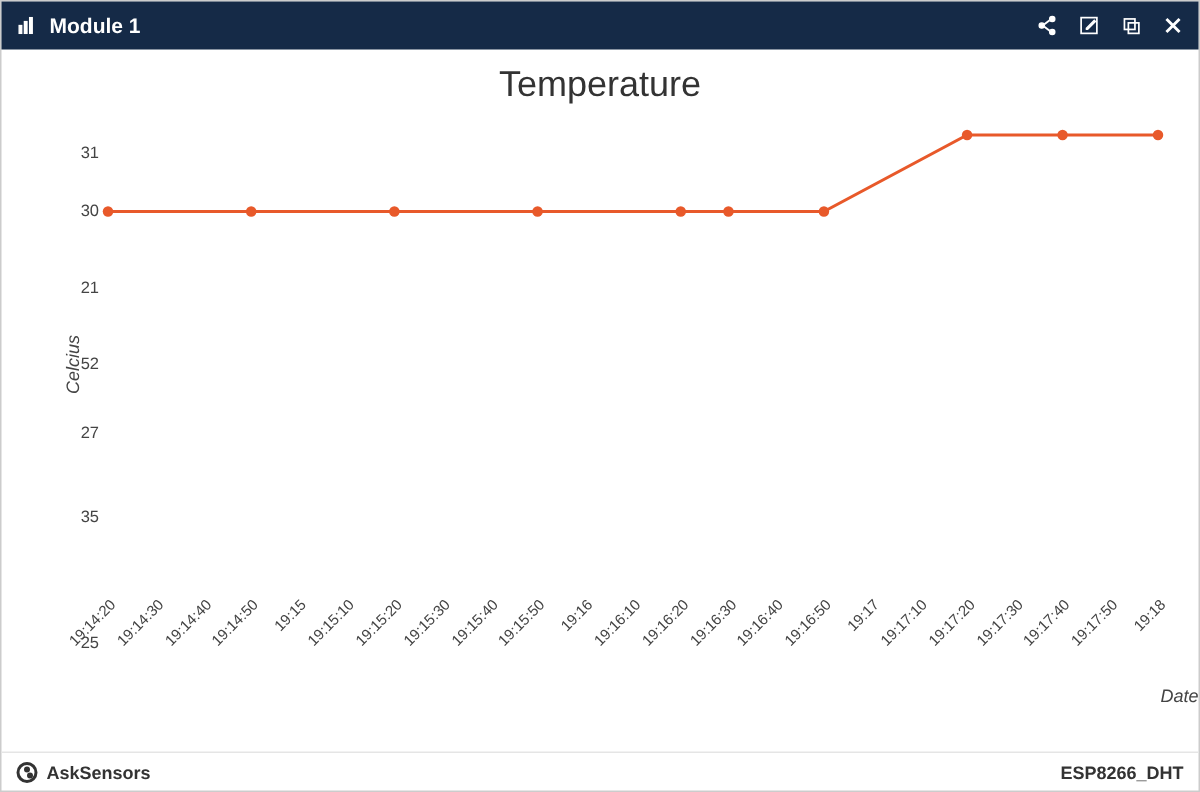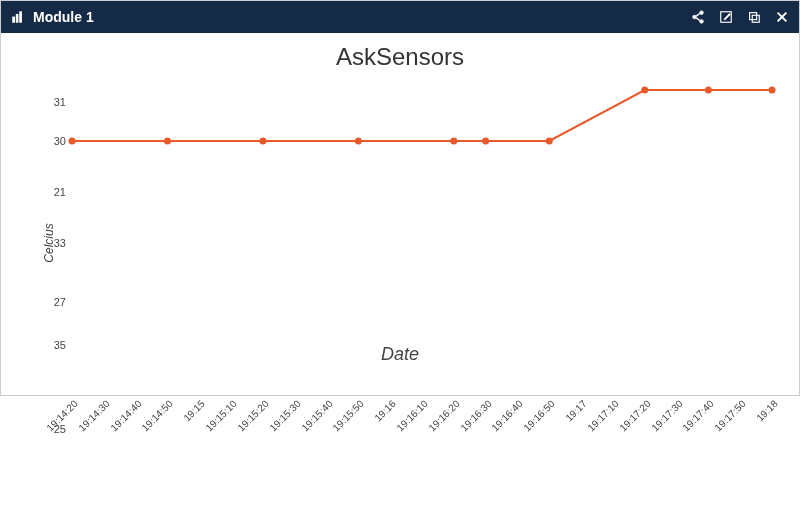--- a/index.html
+++ b/index.html
@@ -1,18 +1,18 @@
 <!DOCTYPE html>
 <html><head>
 <meta charset="utf-8">
 <style>
   * { box-sizing: border-box; margin: 0; padding: 0; }
   html, body { width: 800px; height: 528px; font-family: Arial, Helvetica, sans-serif; }
   .panel {
-    width: 800px; height: 396px;
+    width: 800px; height: 528px;
     border: 1px solid #ccc;
     display: flex; flex-direction: column;
     background: #fff;
   }
   .header {
     background: #152a47;
     color: #fff;
     height: 32px;
     display: flex; align-items: center;
     padding: 0 10px;
@@ -33,21 +33,21 @@
   .plot-border { border: 1px solid transparent; }
   .ytick-label { position: absolute; right: 100%; transform: translateY(-50%); font-size: 11px; color: #444; padding-right: 6px; }
   .xtick-label { position: absolute; top: 100%; font-size: 10px; color: #444; transform-origin: top right; transform: translateX(-100%) rotate(-45deg); white-space: nowrap; margin-top: 4px; }
   .ylabel {
     position: absolute; left: 28px; top: 210px;
     transform: translateY(-50%) rotate(-90deg);
     font-style: italic; font-size: 12px; color: #444;
   }
   .xlabel {
     position: absolute; left: 0; right: 0; bottom: 30px;
-    text-align: center; font-style: italic; font-size: 18px; color: #444;
+    text-align: right; font-style: italic; font-size: 12px; color: #444;
   }
   svg.plot { position: absolute; left:0; top:0; width:700px; height:306px; overflow: visible; }
   .line { fill: none; stroke: #e8592a; stroke-width: 2; }
   .dot { fill: #e8592a; }
   .footer {
     height: 26px; border-top: 1px solid #e5e5e5;
     display: flex; align-items: center; justify-content: space-between;
     padding: 0 10px; font-size: 12px; font-weight: bold; color: #333;
   }
   .footer-left { display: flex; align-items: center; gap: 6px; }
@@ -105,40 +105,40 @@
       <span class="hicon">
         <svg viewBox="0 0 16 16">
             <line x1="3" y1="3" x2="13" y2="13" stroke-width="2.2"></line>
             <line x1="13" y1="3" x2="3" y2="13" stroke-width="2.2"></line>
           </svg>
       </span>
     </div>
   </div>
 
   <div class="chart-wrap">
-    <div class="chart-title">AskSensors</div>
+    <div class="chart-title">Temperature</div>
     <div class="ylabel">Celcius</div>
     <div class="chart-area plot-border" id="chart-area">
       <svg class="plot" id="plot-svg">
           <path d="M0 51 L95.45454545454545 51 L190.9090909090909 51 L286.3636363636364 51 L381.8181818181818 51 L413.6363636363636 51 L477.27272727272725 51 L572.7272727272727 0 L636.3636363636364 0 L700 0" class="line" stroke="#e8592a"></path>
           <circle cx="0" cy="51" r="3.5" class="dot" fill="#e8592a"></circle>
           <circle cx="95.45454545454545" cy="51" r="3.5" class="dot" fill="#e8592a"></circle>
           <circle cx="190.9090909090909" cy="51" r="3.5" class="dot" fill="#e8592a"></circle>
           <circle cx="286.3636363636364" cy="51" r="3.5" class="dot" fill="#e8592a"></circle>
           <circle cx="381.8181818181818" cy="51" r="3.5" class="dot" fill="#e8592a"></circle>
           <circle cx="413.6363636363636" cy="51" r="3.5" class="dot" fill="#e8592a"></circle>
           <circle cx="477.27272727272725" cy="51" r="3.5" class="dot" fill="#e8592a"></circle>
           <circle cx="572.7272727272727" cy="0" r="3.5" class="dot" fill="#e8592a"></circle>
           <circle cx="636.3636363636364" cy="0" r="3.5" class="dot" fill="#e8592a"></circle>
           <circle cx="700" cy="0" r="3.5" class="dot" fill="#e8592a"></circle>
         </svg>
     <div class="ytick-label" style="top: 306px; margin-top: 33px;">25</div>
         <div class="ytick-label" style="top: 255px;">35</div>
-        <div class="ytick-label" style="top: 212px;">27</div>
-        <div class="ytick-label" style="top: 153px;">33</div>
+        <div class="ytick-label" style="top: 199px;">27</div>
+        <div class="ytick-label" style="top: 153px;">52</div>
         <div class="ytick-label" style="top: 102px;">21</div>
         <div class="ytick-label" style="top: 51px;">30</div>
         <div class="ytick-label" style="top: 12px;">31</div>
         <div class="xtick-label" style="left: 0px;">19:14:20</div>
         <div class="xtick-label" style="left: 31.8182px;">19:14:30</div>
         <div class="xtick-label" style="left: 63.6364px;">19:14:40</div>
         <div class="xtick-label" style="left: 95.4545px;">19:14:50</div>
         <div class="xtick-label" style="left: 127.273px;">19:15</div>
         <div class="xtick-label" style="left: 159.091px;">19:15:10</div>
         <div class="xtick-label" style="left: 190.909px;">19:15:20</div>
@@ -155,14 +155,21 @@
         <div class="xtick-label" style="left: 540.909px;">19:17:10</div>
         <div class="xtick-label" style="left: 572.727px;">19:17:20</div>
         <div class="xtick-label" style="left: 604.545px;">19:17:30</div>
         <div class="xtick-label" style="left: 636.364px;">19:17:40</div>
         <div class="xtick-label" style="left: 668.182px;">19:17:50</div>
         <div class="xtick-label" style="left: 700px;">19:18</div>
       </div>
     <div class="xlabel">Date</div>
   </div>
 
+  <div class="footer">
+    <div class="footer-left">
+      <span class="logo"></span>
+      <span>AskSensors</span>
+    </div>
+    <div>ESP8266_DHT</div>
+  </div>
 
 </div>
 
 </body></html>

